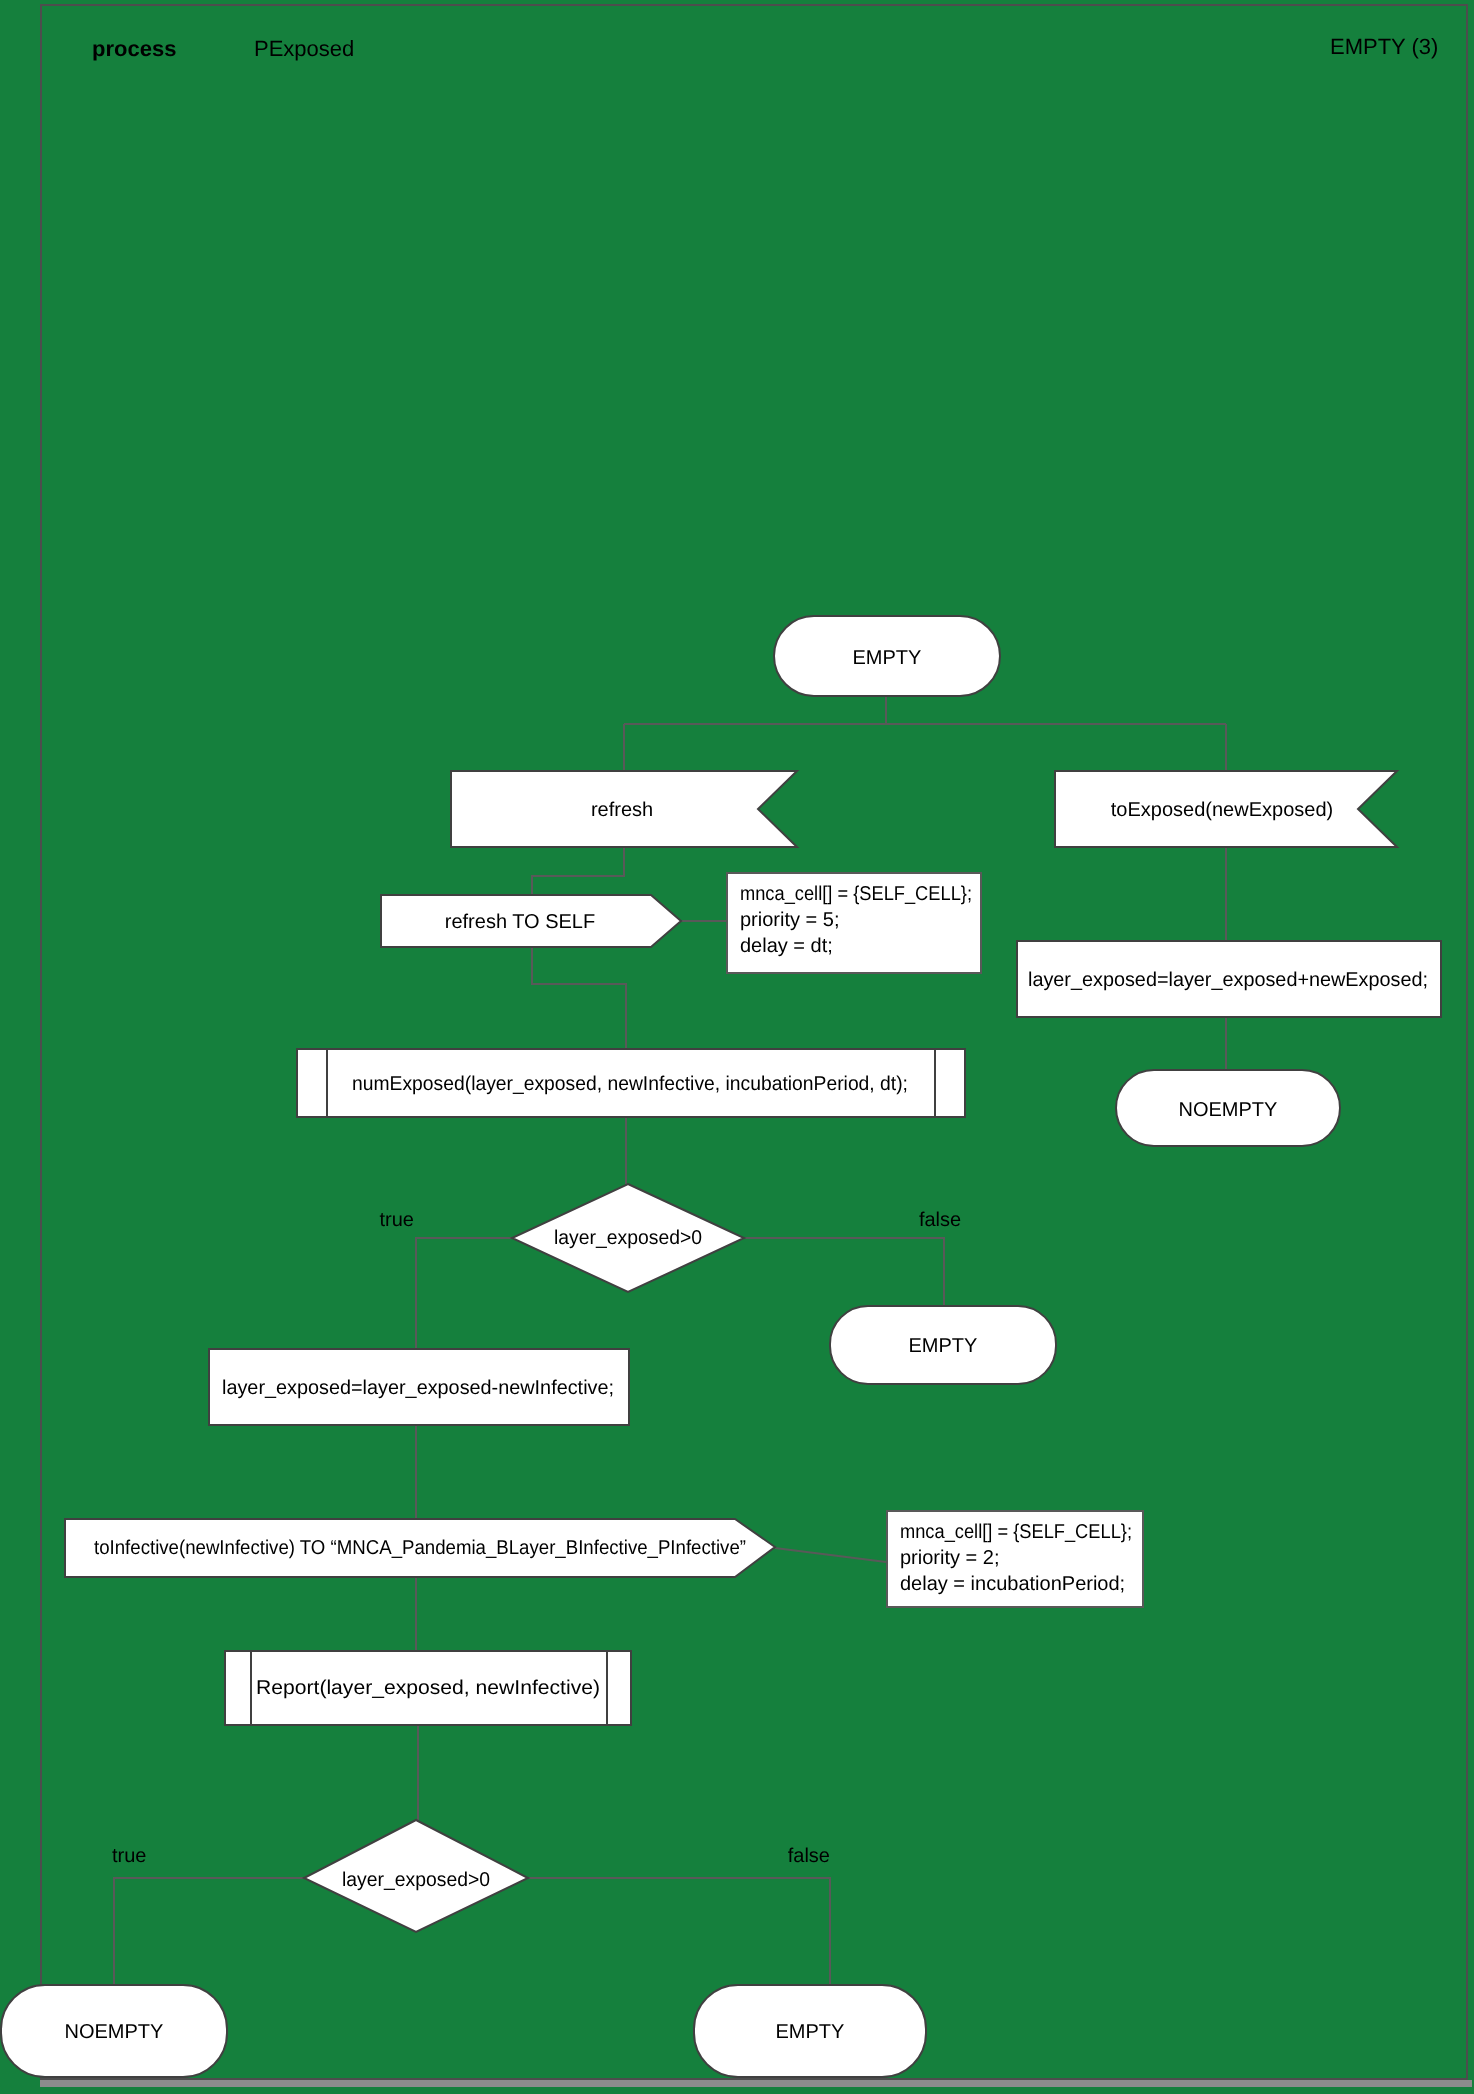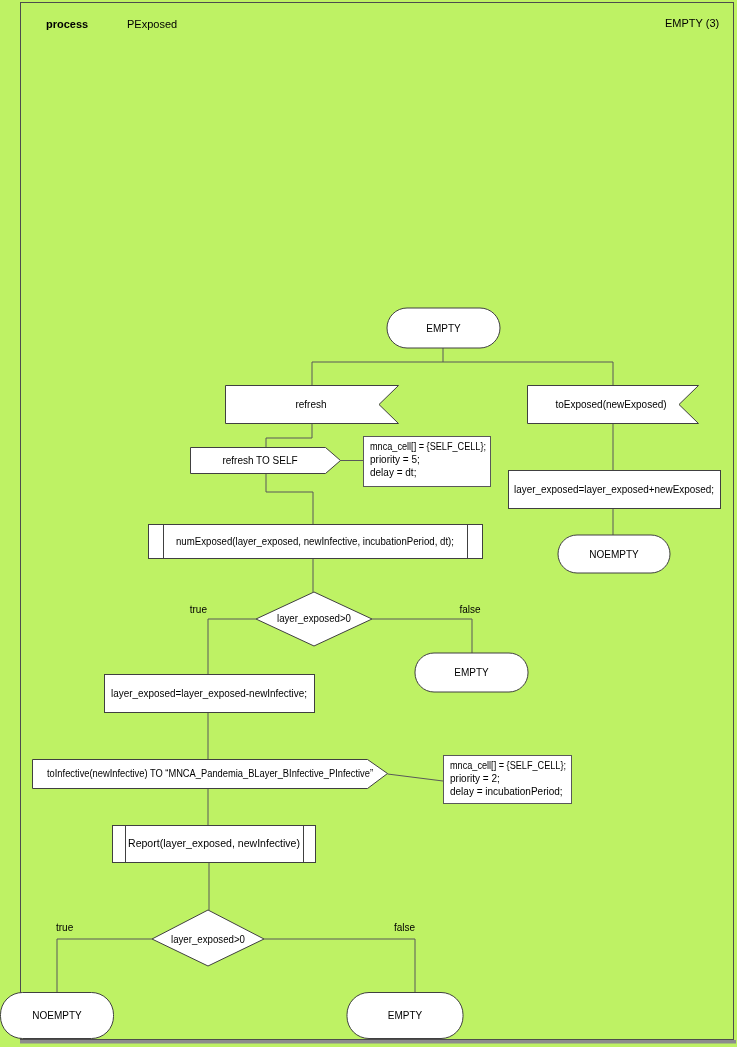--- a/index.html
+++ b/index.html
@@ -1,20 +1,20 @@
 <!DOCTYPE html>
 <html><head>
 <meta charset="utf-8">
 <style>
   html, body { margin: 0; padding: 0; background: #ffffff; }
   .page {
     position: relative;
     width: 737px;
     height: 1047px;
-    background: #bef264;
+    background: #15803d;
     overflow: hidden;
     font-family: "Liberation Sans", "DejaVu Sans", sans-serif;
   }
   svg text {
     font-family: "Liberation Sans", "DejaVu Sans", sans-serif;
     font-size: 10px;
     fill: #000000;
   }
   svg text.hdr { font-size: 11px; }
   svg text.hdr-bold { font-size: 11px; font-weight: bold; }

